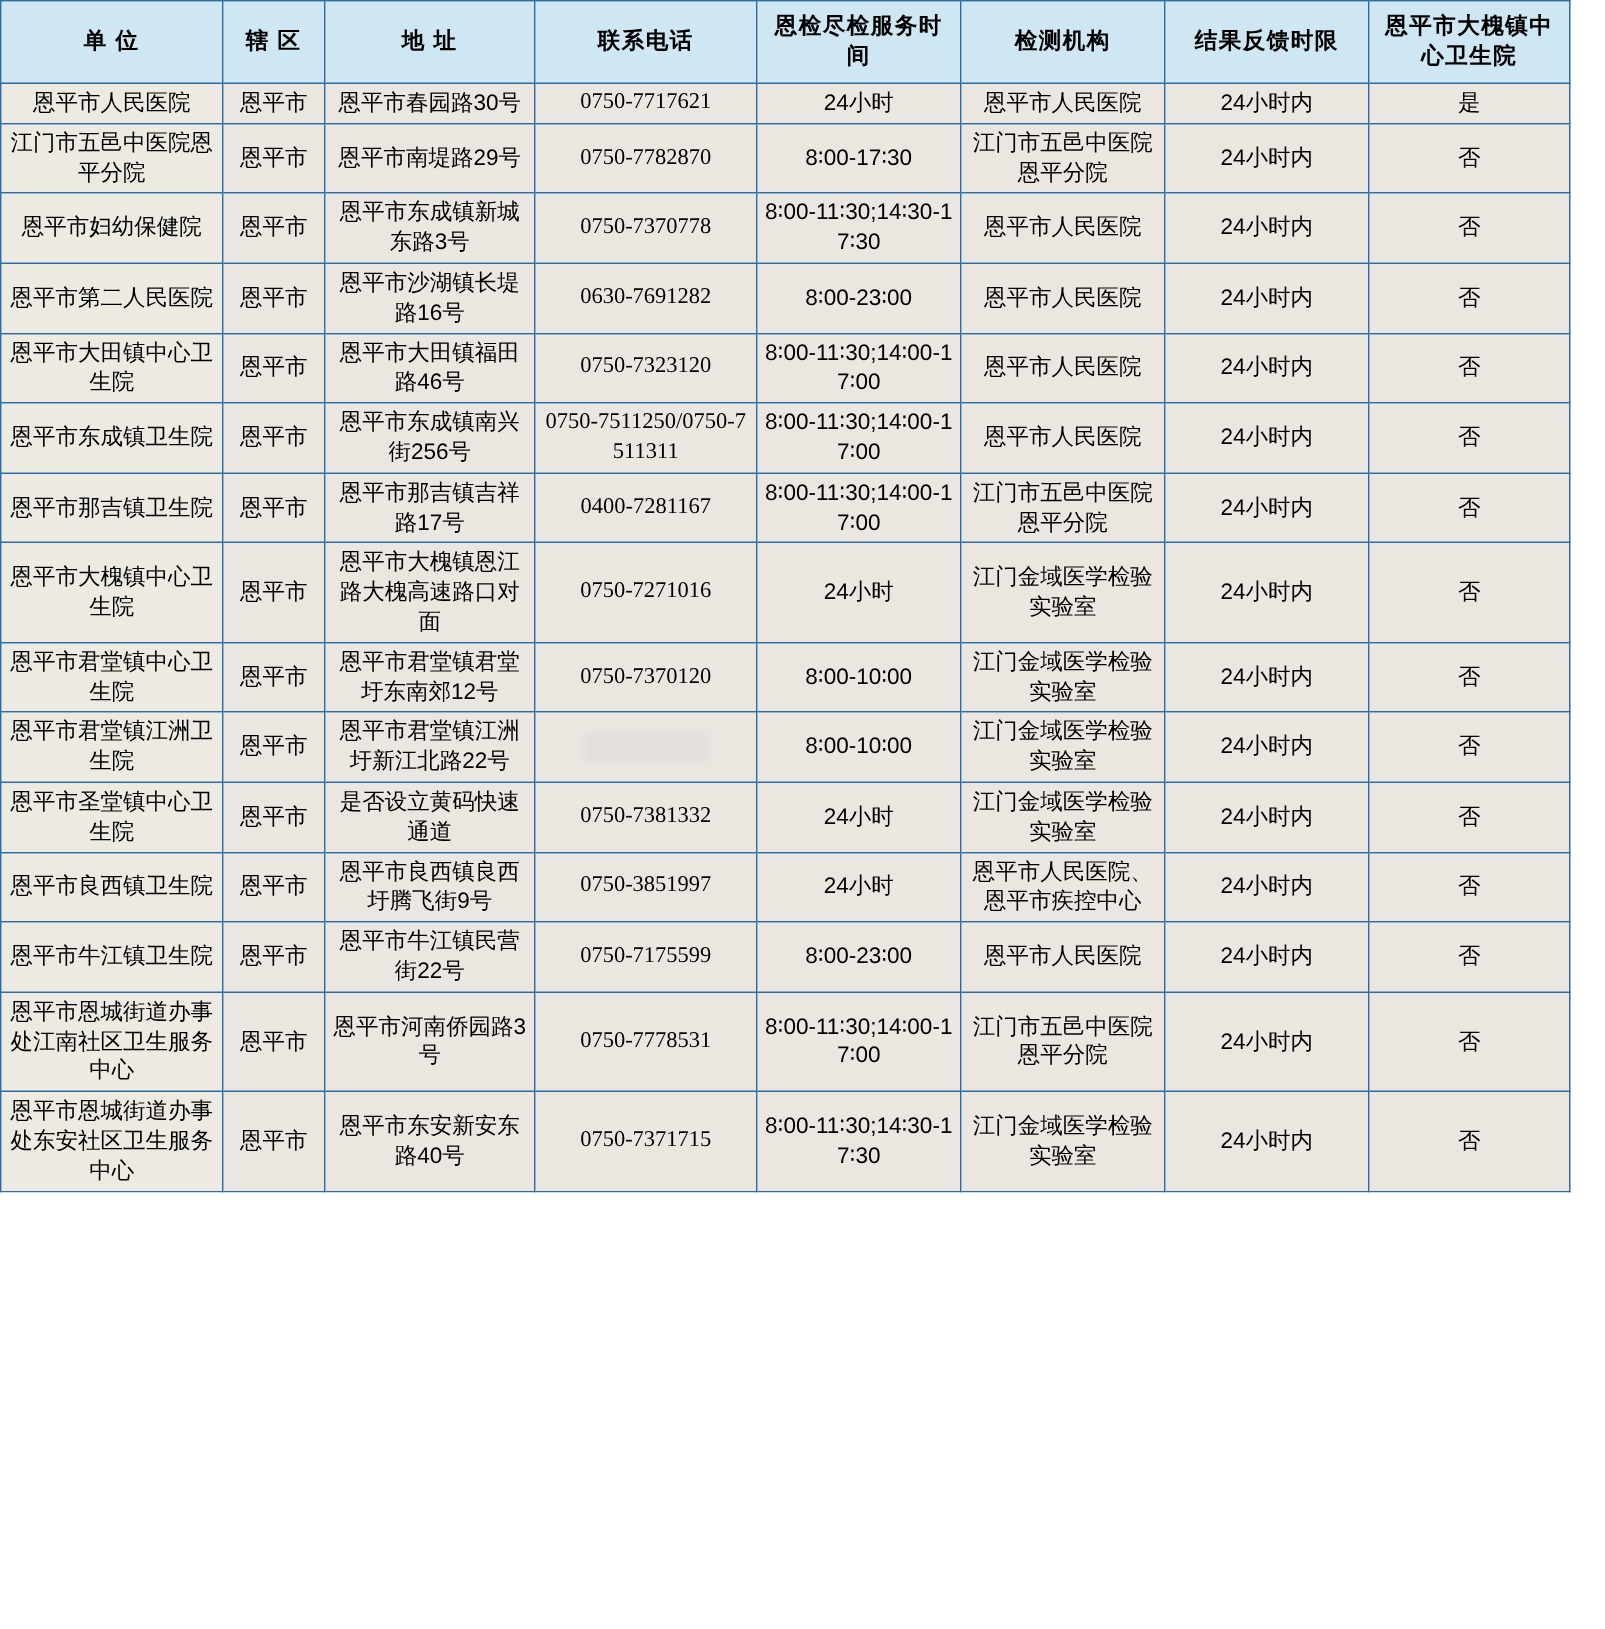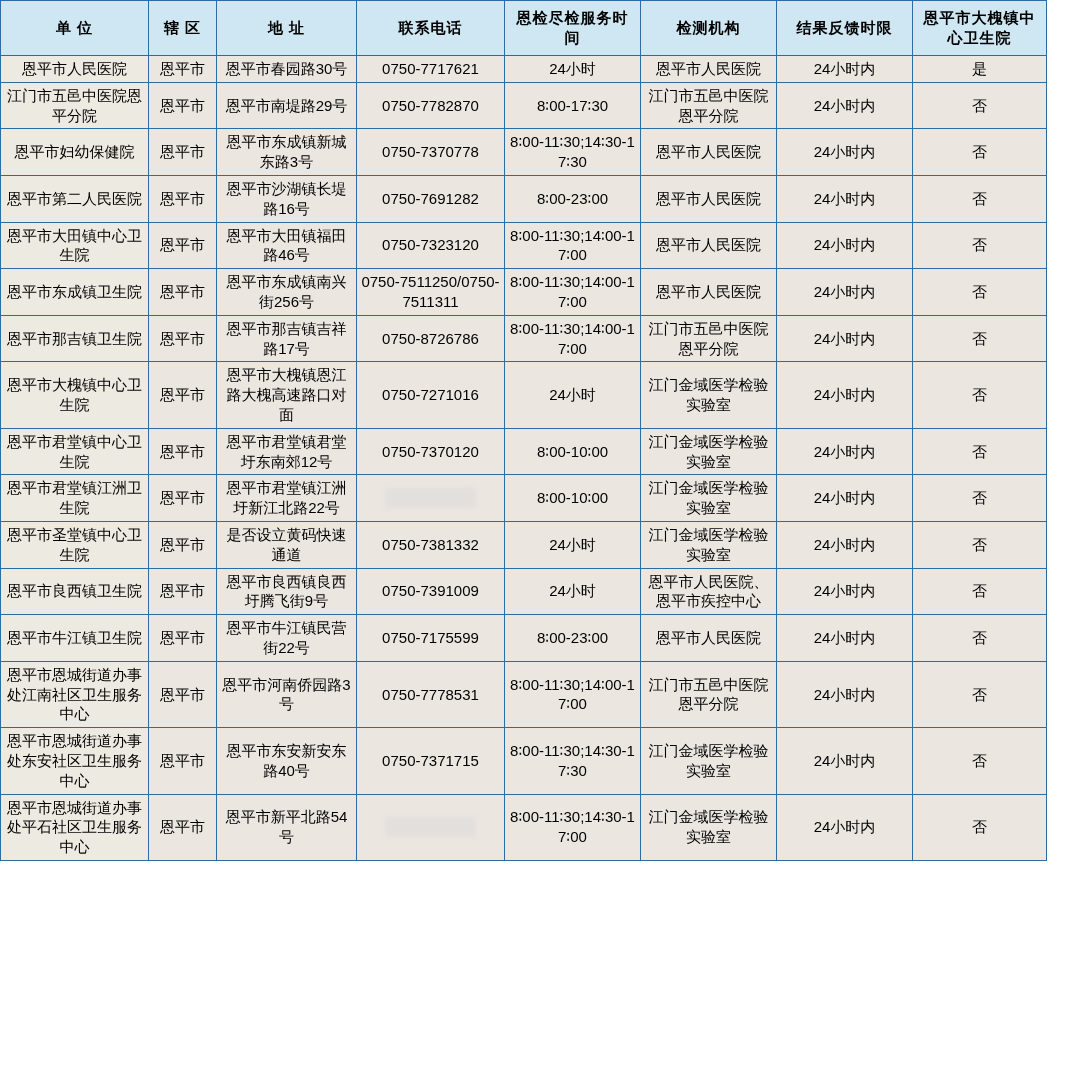--- a/index.html
+++ b/index.html
@@ -34,21 +34,21 @@
     letter-spacing: 1px;
     height: 48px;
   }
   tbody td {
     background: #ece6e1;
   }
   tbody tr td.col-unit {
     background: #eceae1;
   }
   tbody td.col-unit { text-align: center; }
-  tbody td.col-phone { font-family: Liberation Sans, sans-serif; }
+  tbody td.col-phone { font-family: Liberation Serif, serif; }
   .redacted {
     display: inline-block;
     color: transparent;
     background: #e3dfdc;
     filter: blur(2.5px);
     border-radius: 2px;
     user-select: none;
   }
   
   col.c0 { width: 148px; }
@@ -114,21 +114,21 @@
         <td class="col-phone">0750-7370778</td>
         <td class="col-service-time">8∶00-11∶30;14∶30-17∶30</td>
         <td class="col-institution">恩平市人民医院</td>
         <td class="col-feedback">24小时内</td>
         <td class="col-green-channel">否</td>
       </tr>
       <tr>
         <td class="col-unit">恩平市第二人民医院</td>
         <td class="col-district">恩平市</td>
         <td class="col-address">恩平市沙湖镇长堤路16号</td>
-        <td class="col-phone">0750-7691282</td>
+        <td class="col-phone">0630-7691282</td>
         <td class="col-service-time">8∶00-23∶00</td>
         <td class="col-institution">恩平市人民医院</td>
         <td class="col-feedback">24小时内</td>
         <td class="col-green-channel">否</td>
       </tr>
       <tr>
         <td class="col-unit">恩平市大田镇中心卫生院</td>
         <td class="col-district">恩平市</td>
         <td class="col-address">恩平市大田镇福田路46号</td>
         <td class="col-phone">0750-7323120</td>
@@ -144,21 +144,21 @@
         <td class="col-phone">0750-7511250/0750-7511311</td>
         <td class="col-service-time">8∶00-11∶30;14∶00-17∶00</td>
         <td class="col-institution">恩平市人民医院</td>
         <td class="col-feedback">24小时内</td>
         <td class="col-green-channel">否</td>
       </tr>
       <tr>
         <td class="col-unit">恩平市那吉镇卫生院</td>
         <td class="col-district">恩平市</td>
         <td class="col-address">恩平市那吉镇吉祥路17号</td>
-        <td class="col-phone">0750-8726786</td>
+        <td class="col-phone">0400-7281167</td>
         <td class="col-service-time">8∶00-11∶30;14∶00-17∶00</td>
         <td class="col-institution">江门市五邑中医院恩平分院</td>
         <td class="col-feedback">24小时内</td>
         <td class="col-green-channel">否</td>
       </tr>
       <tr>
         <td class="col-unit">恩平市大槐镇中心卫生院</td>
         <td class="col-district">恩平市</td>
         <td class="col-address">恩平市大槐镇恩江路大槐高速路口对面</td>
         <td class="col-phone">0750-7271016</td>
@@ -194,21 +194,21 @@
         <td class="col-phone">0750-7381332</td>
         <td class="col-service-time">24小时</td>
         <td class="col-institution">江门金域医学检验实验室</td>
         <td class="col-feedback">24小时内</td>
         <td class="col-green-channel">否</td>
       </tr>
       <tr>
         <td class="col-unit">恩平市良西镇卫生院</td>
         <td class="col-district">恩平市</td>
         <td class="col-address">恩平市良西镇良西圩腾飞街9号</td>
-        <td class="col-phone">0750-7391009</td>
+        <td class="col-phone">0750-3851997</td>
         <td class="col-service-time">24小时</td>
         <td class="col-institution">恩平市人民医院、恩平市疾控中心</td>
         <td class="col-feedback">24小时内</td>
         <td class="col-green-channel">否</td>
       </tr>
       <tr>
         <td class="col-unit">恩平市牛江镇卫生院</td>
         <td class="col-district">恩平市</td>
         <td class="col-address">恩平市牛江镇民营街22号</td>
         <td class="col-phone">0750-7175599</td>
@@ -226,28 +226,18 @@
         <td class="col-institution">江门市五邑中医院恩平分院</td>
         <td class="col-feedback">24小时内</td>
         <td class="col-green-channel">否</td>
       </tr>
       <tr>
         <td class="col-unit">恩平市恩城街道办事处东安社区卫生服务中心</td>
         <td class="col-district">恩平市</td>
         <td class="col-address">恩平市东安新安东路40号</td>
         <td class="col-phone">0750-7371715</td>
         <td class="col-service-time">8∶00-11∶30;14∶30-17∶30</td>
-        <td class="col-institution">江门金域医学检验实验室</td>
-        <td class="col-feedback">24小时内</td>
-        <td class="col-green-channel">否</td>
-      </tr>
-      <tr>
-        <td class="col-unit">恩平市恩城街道办事处平石社区卫生服务中心</td>
-        <td class="col-district">恩平市</td>
-        <td class="col-address">恩平市新平北路54号</td>
-        <td class="col-phone"><span class="redacted">13531885939</span></td>
-        <td class="col-service-time">8∶00-11∶30;14∶30-17∶00</td>
         <td class="col-institution">江门金域医学检验实验室</td>
         <td class="col-feedback">24小时内</td>
         <td class="col-green-channel">否</td>
       </tr>
     </tbody>
 </table>
 
 </body></html>

